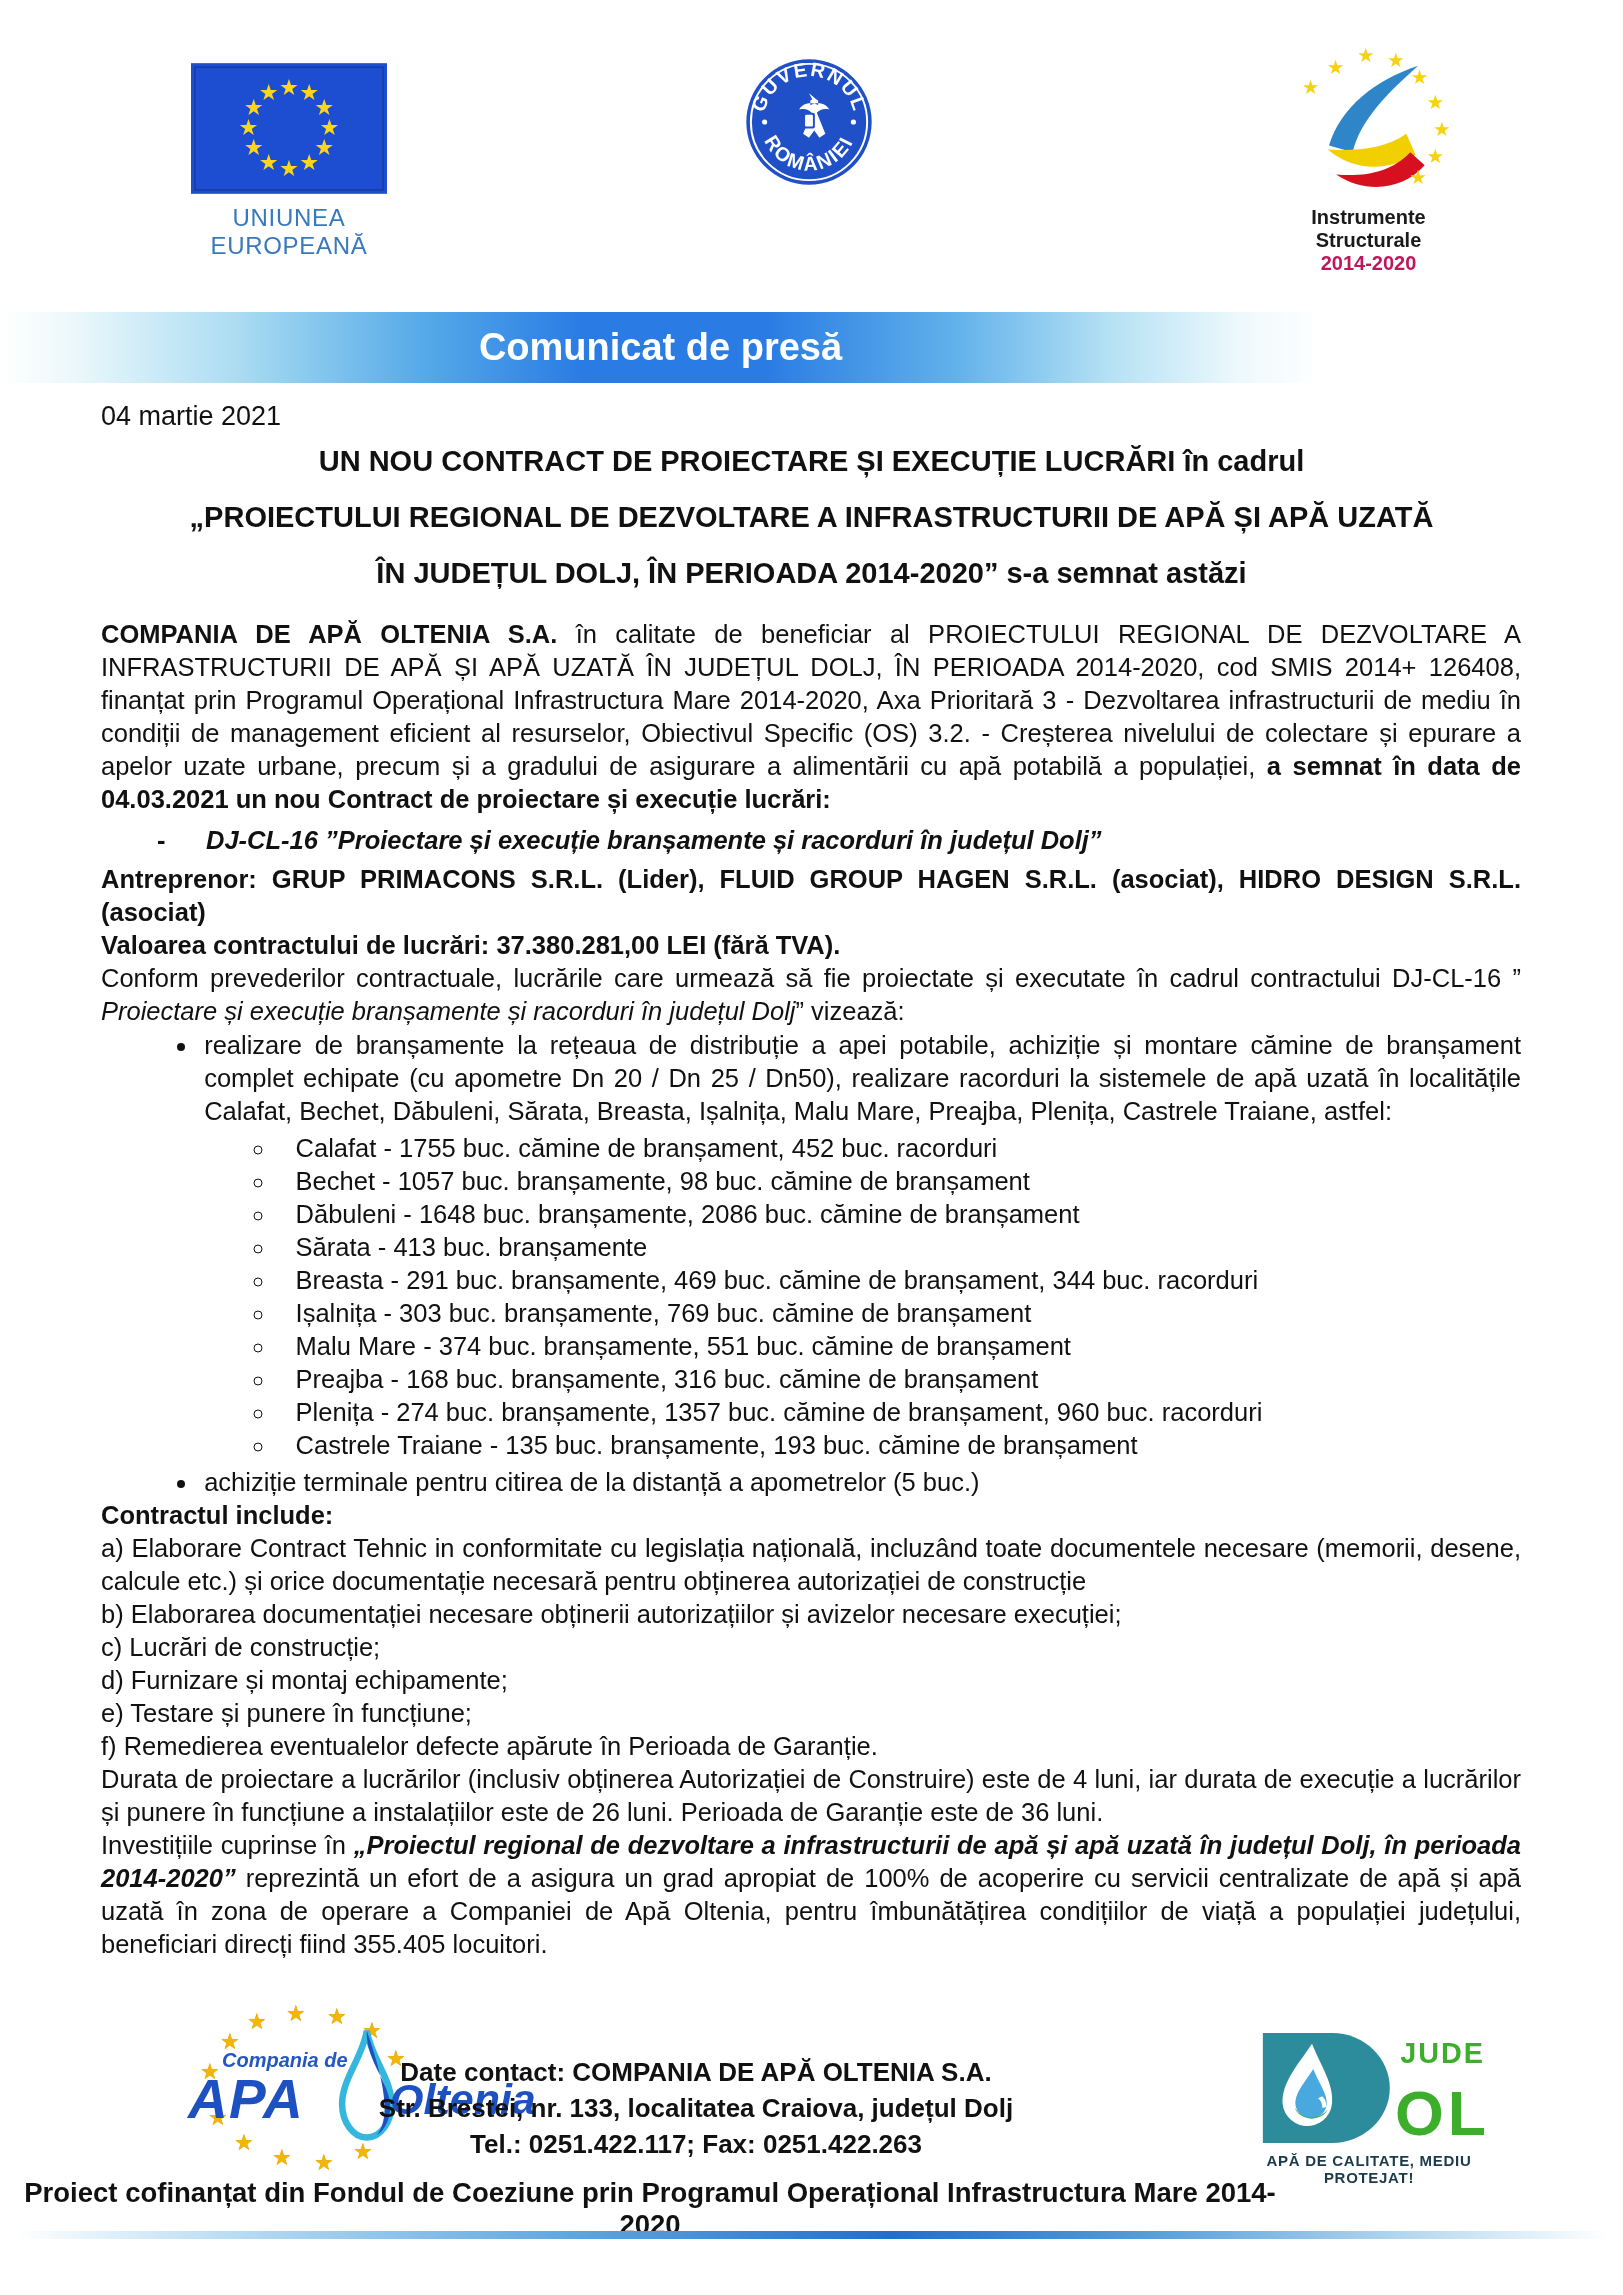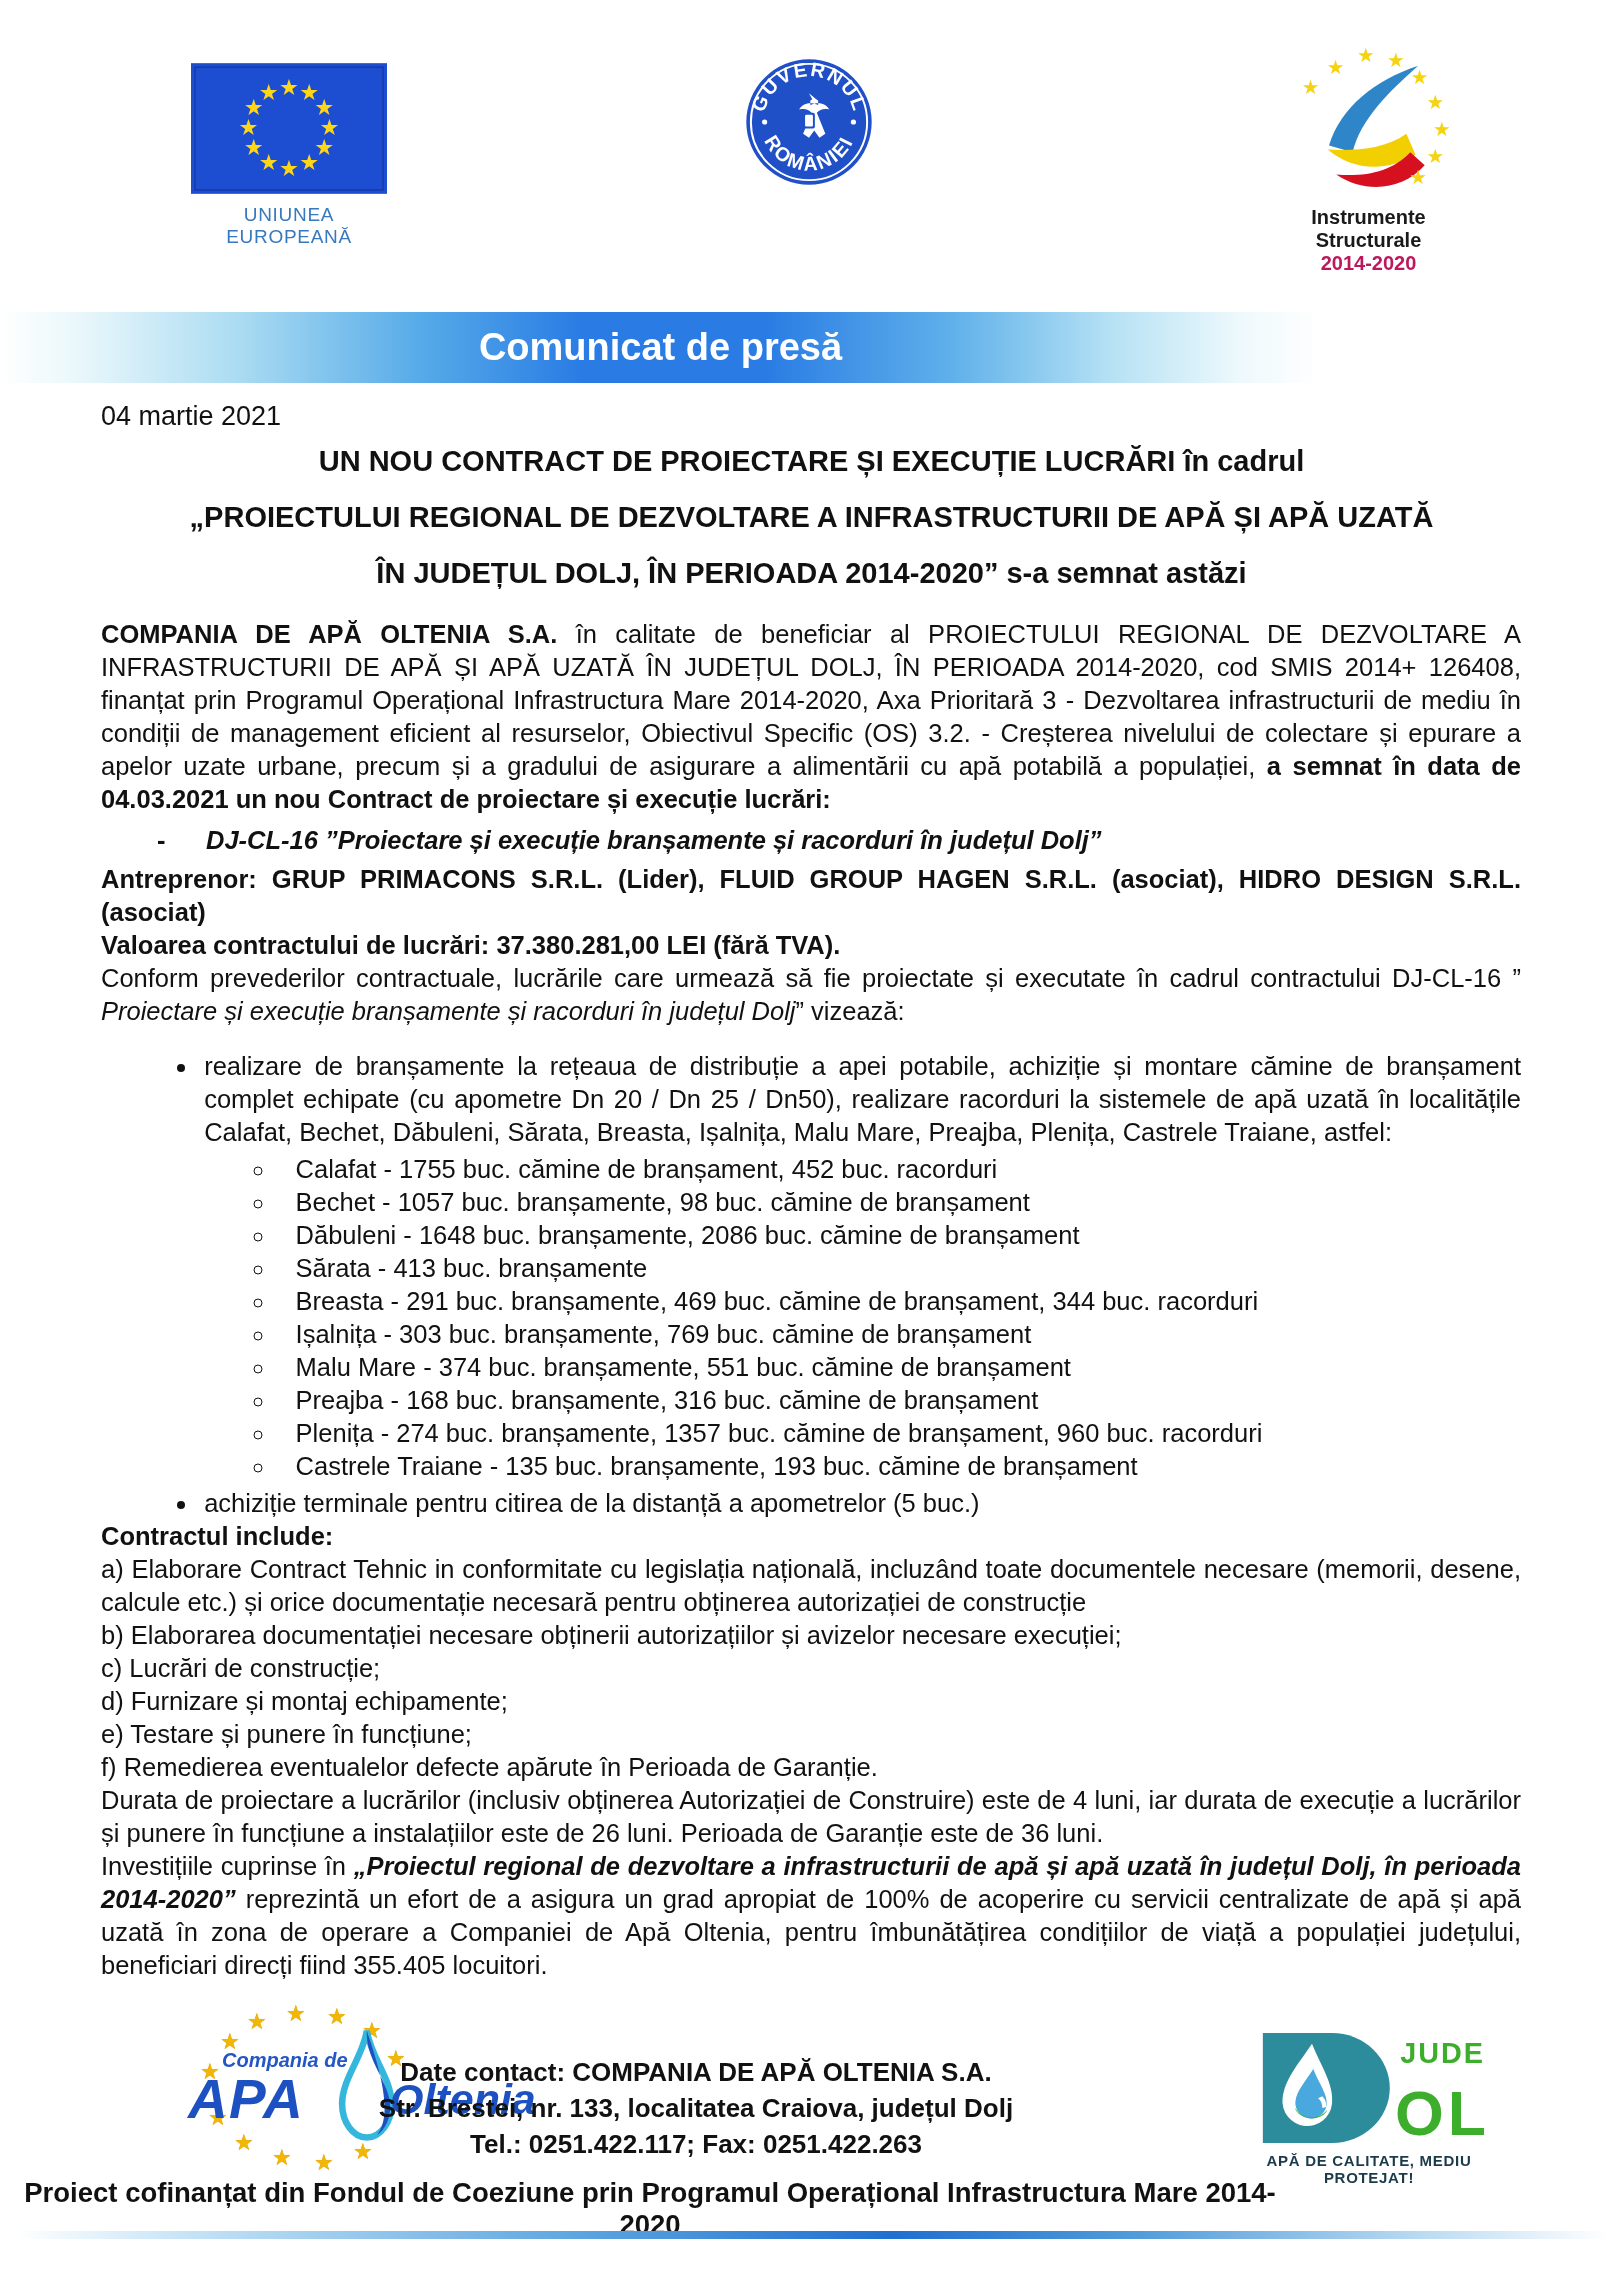--- a/index.html
+++ b/index.html
@@ -4,21 +4,21 @@
 <style>
   html,body{margin:0;padding:0;background:#ffffff;}
   .page{position:relative;width:1623px;height:2295px;background:#ffffff;overflow:hidden;
         font-family:"Liberation Sans",sans-serif;color:#111;}
   .b{font-weight:bold;}
   .i{font-style:italic;}
   .bi{font-weight:bold;font-style:italic;}
 
   
   .eu-logo{position:absolute;left:191px;top:63px;width:196px;text-align:center;}
-  .eu-caption{margin-top:7.9px;font-size:19px;letter-spacing:0.7px;color:#3779be;}
+  .eu-caption{margin-top:7.9px;font-size:24px;letter-spacing:0.7px;color:#3779be;}
   .gov-seal{position:absolute;left:745px;top:58px;}
   .is-logo{position:absolute;left:1257px;top:46px;width:223px;text-align:center;}
   .is-caption1{font-size:20px;font-weight:bold;color:#1a1a1a;margin-top:3.9px;}
   .is-caption2{font-size:20px;font-weight:bold;color:#be185d;}
 
   
   .banner{position:absolute;left:0;top:312px;width:1321px;height:71px;
     background:linear-gradient(90deg,#ffffff 0%,#e9f7fb 6%,#abdcf2 18%,#55aae8 32%,
       #2a7ce4 44%,#2a7ce4 58%,#5fb0ea 72%,#b5e1f4 84%,#eef9fc 94%,#ffffff 100%);}
   .banner-text{width:100%;text-align:center;line-height:71px;color:#ffffff;
@@ -30,21 +30,21 @@
     font-size:29px;font-weight:bold;line-height:56px;}
 
   
   .main{position:absolute;left:101px;top:618px;width:1420px;font-size:25.5px;line-height:33px;
         text-align:justify;}
   .main p{margin:0;}
   .stretch{text-align:justify;text-align-last:justify;}
   .dash-row{margin:7.9px 0 6.5px 56px;display:flex;}
   .dash-row .marker{width:49px;font-weight:bold;}
   ul{margin:0;padding:0;}
-  ul.blt{list-style:disc;padding-left:98px;margin-top:22px;}
+  ul.blt{list-style:disc;padding-left:98px;margin-top:1px;}
   ul.blt > li{padding-left:5.2px;}
   ul.sub{list-style:circle;padding-left:77px;margin:3.9px 0 0 98px;}
   ul.sub > li{padding-left:19.6px;text-align:left;}
   .mt8{margin-top:5.2px;} .mt16{margin-top:10.5px;}
   .inc-head{margin-top:10.5px;font-weight:bold;}
 
   
   .apa-logo{position:absolute;left:162px;top:2015px;width:321px;height:157px;}
   .apa-star{position:absolute;color:#f2b705;font-size:22px;line-height:22px;
     text-shadow:0 0 0.7px #c88a00;}

